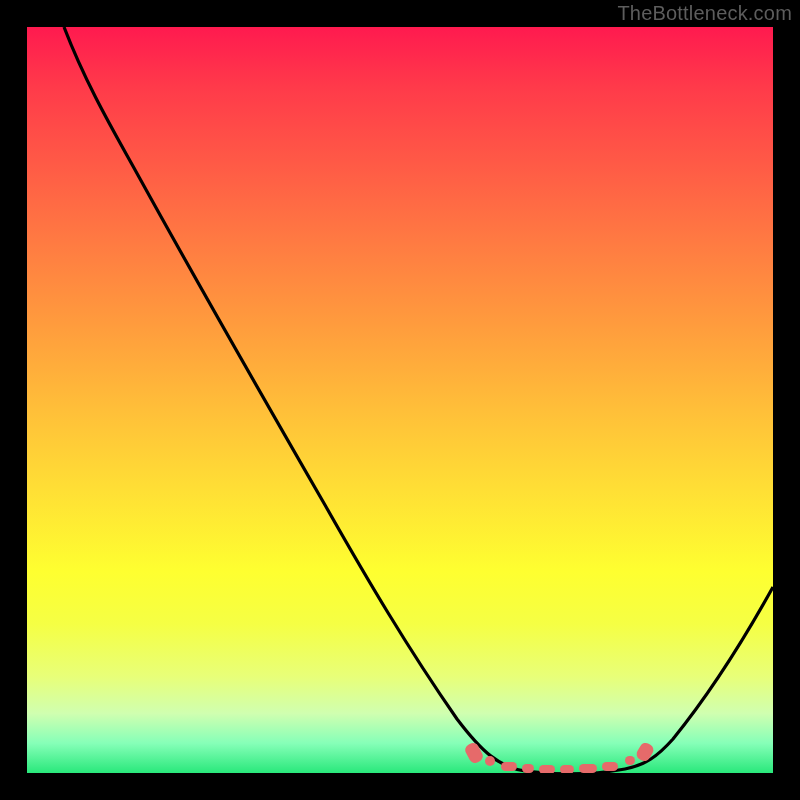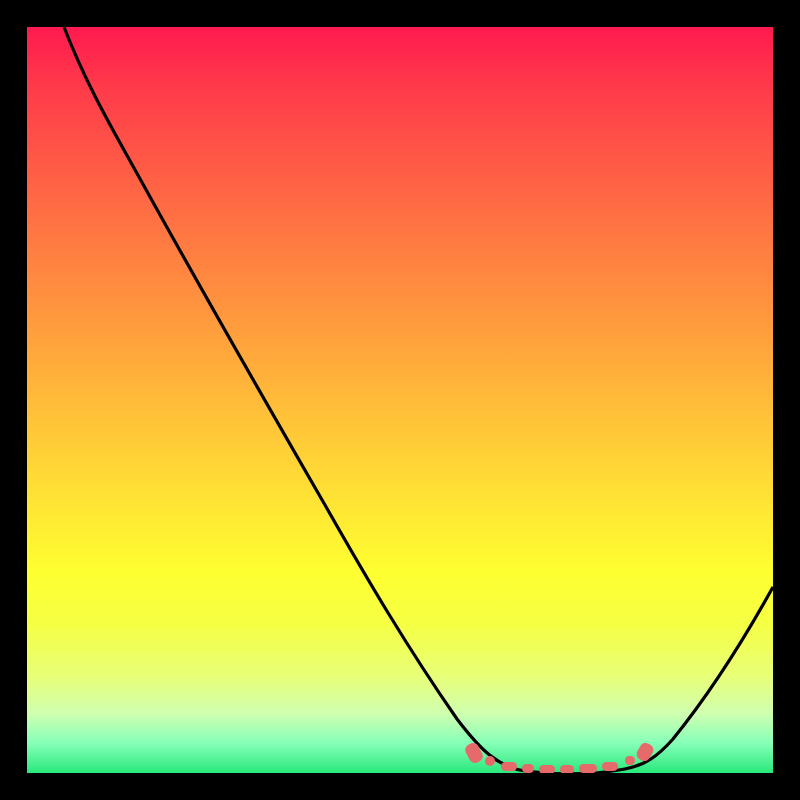--- a/index.html
+++ b/index.html
@@ -70,20 +70,21 @@
     position: absolute;
     background: #e66a6a;
     border-radius: 6px;
   }
 </style>
 </head>
 <body>
 
 <div class="frame">
 
+  <div class="watermark">TheBottleneck.com</div>
 
   <div class="plot-area">
 
     <div class="gradient-bg"></div>
 
     <svg class="curve" viewBox="0 0 746 746" preserveAspectRatio="none">
       <path d="M 37,0
                C 60,60 90,110 112,150
                C 170,255 230,360 298,478
                C 340,552 380,620 430,692

